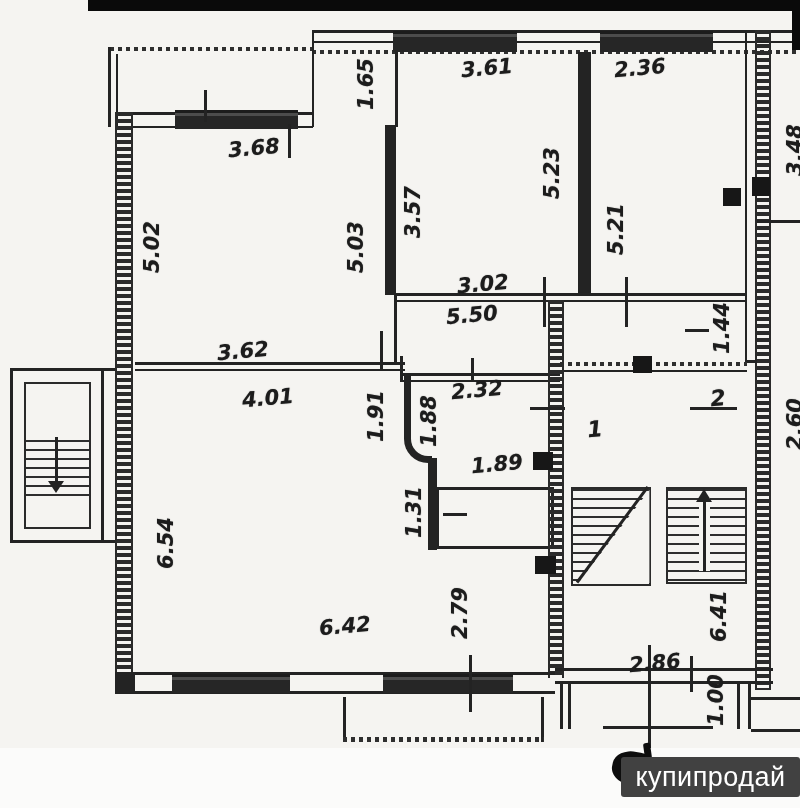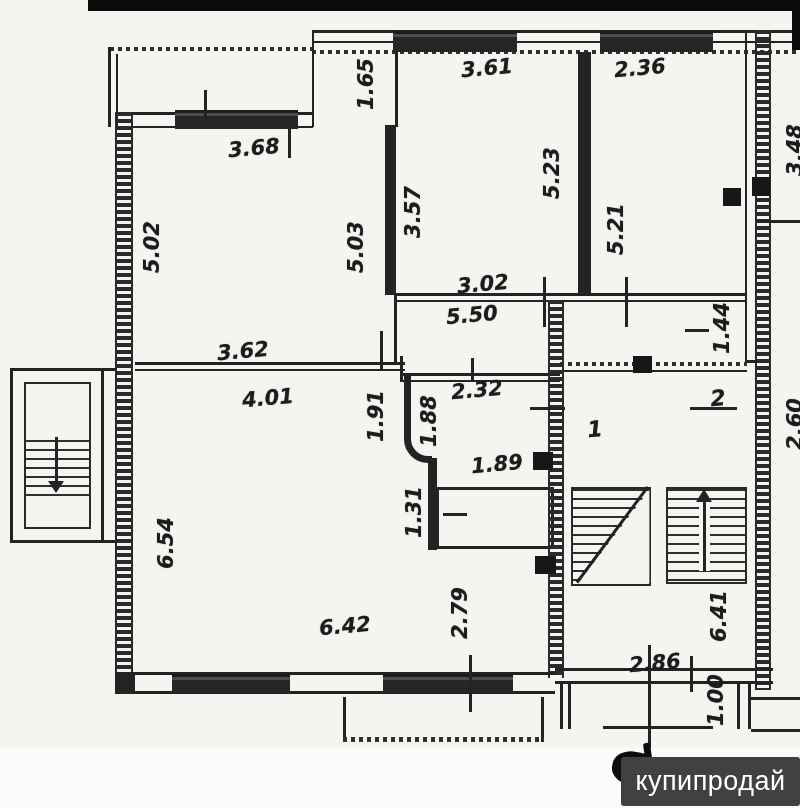--- a/index.html
+++ b/index.html
@@ -164,17 +164,17 @@
   <div class="dim rot" style="left:795px;top:424px;">2.60</div>
 
   <div class="dim num" style="left:595px;top:429px;">1</div>
   <div class="dim num" style="left:718px;top:398px;">2</div>
 
   <div class="scan" style="left:88px;top:0;width:712px;height:11px;"></div>
   <div class="scan" style="left:792px;top:0;width:8px;height:50px;"></div>
   <div style="left:0;top:748px;width:800px;height:60px;background:#fbfbfa;"></div>
   <div class="blob" style="left:612px;top:752px;width:46px;height:34px;transform:rotate(12deg);"></div>
   <div class="blob" style="left:644px;top:743px;width:7px;height:16px;border-radius:2px;transform:rotate(-8deg);"></div>
-  <div class="wm" style="left:621px;top:757px;width:179px;height:49px;">
+  <div class="wm" style="left:621px;top:757px;width:179px;height:40px;">
     <span style="position:static;">купипродай</span>
   </div>
 
 </div>
 
 </body></html>

